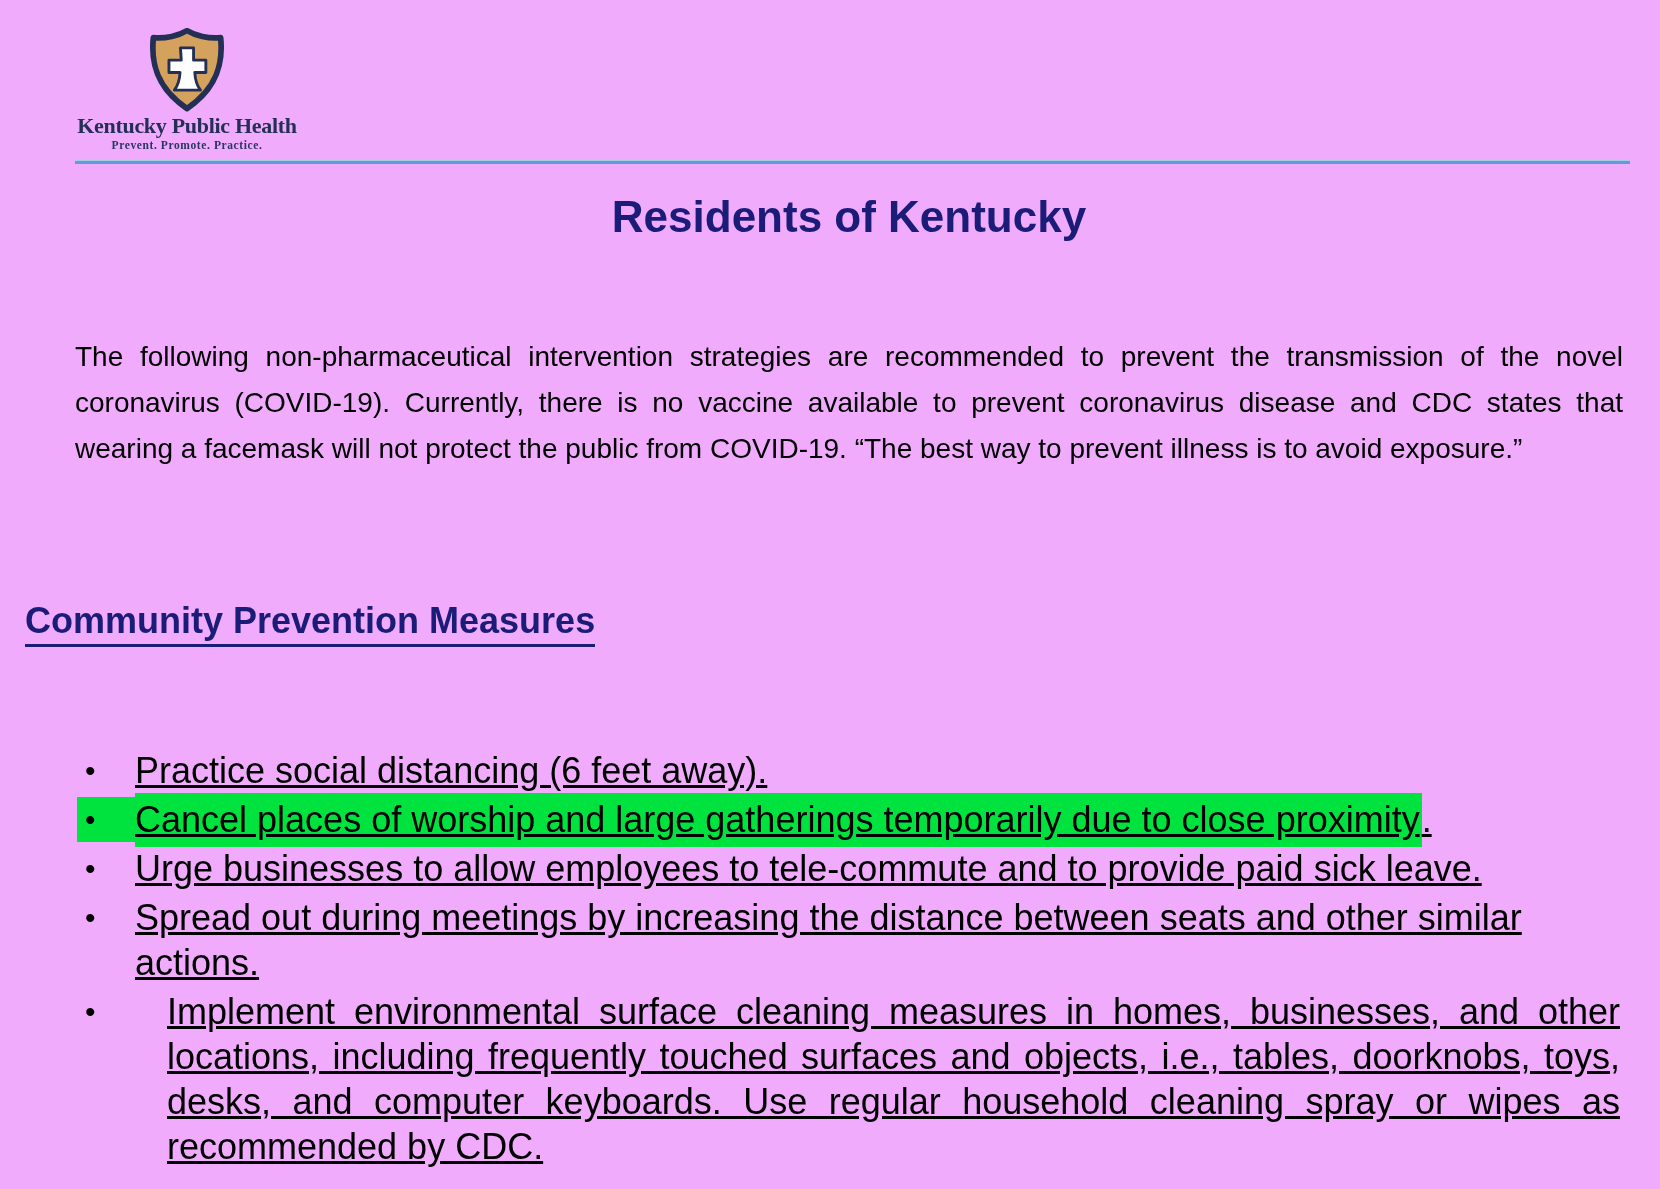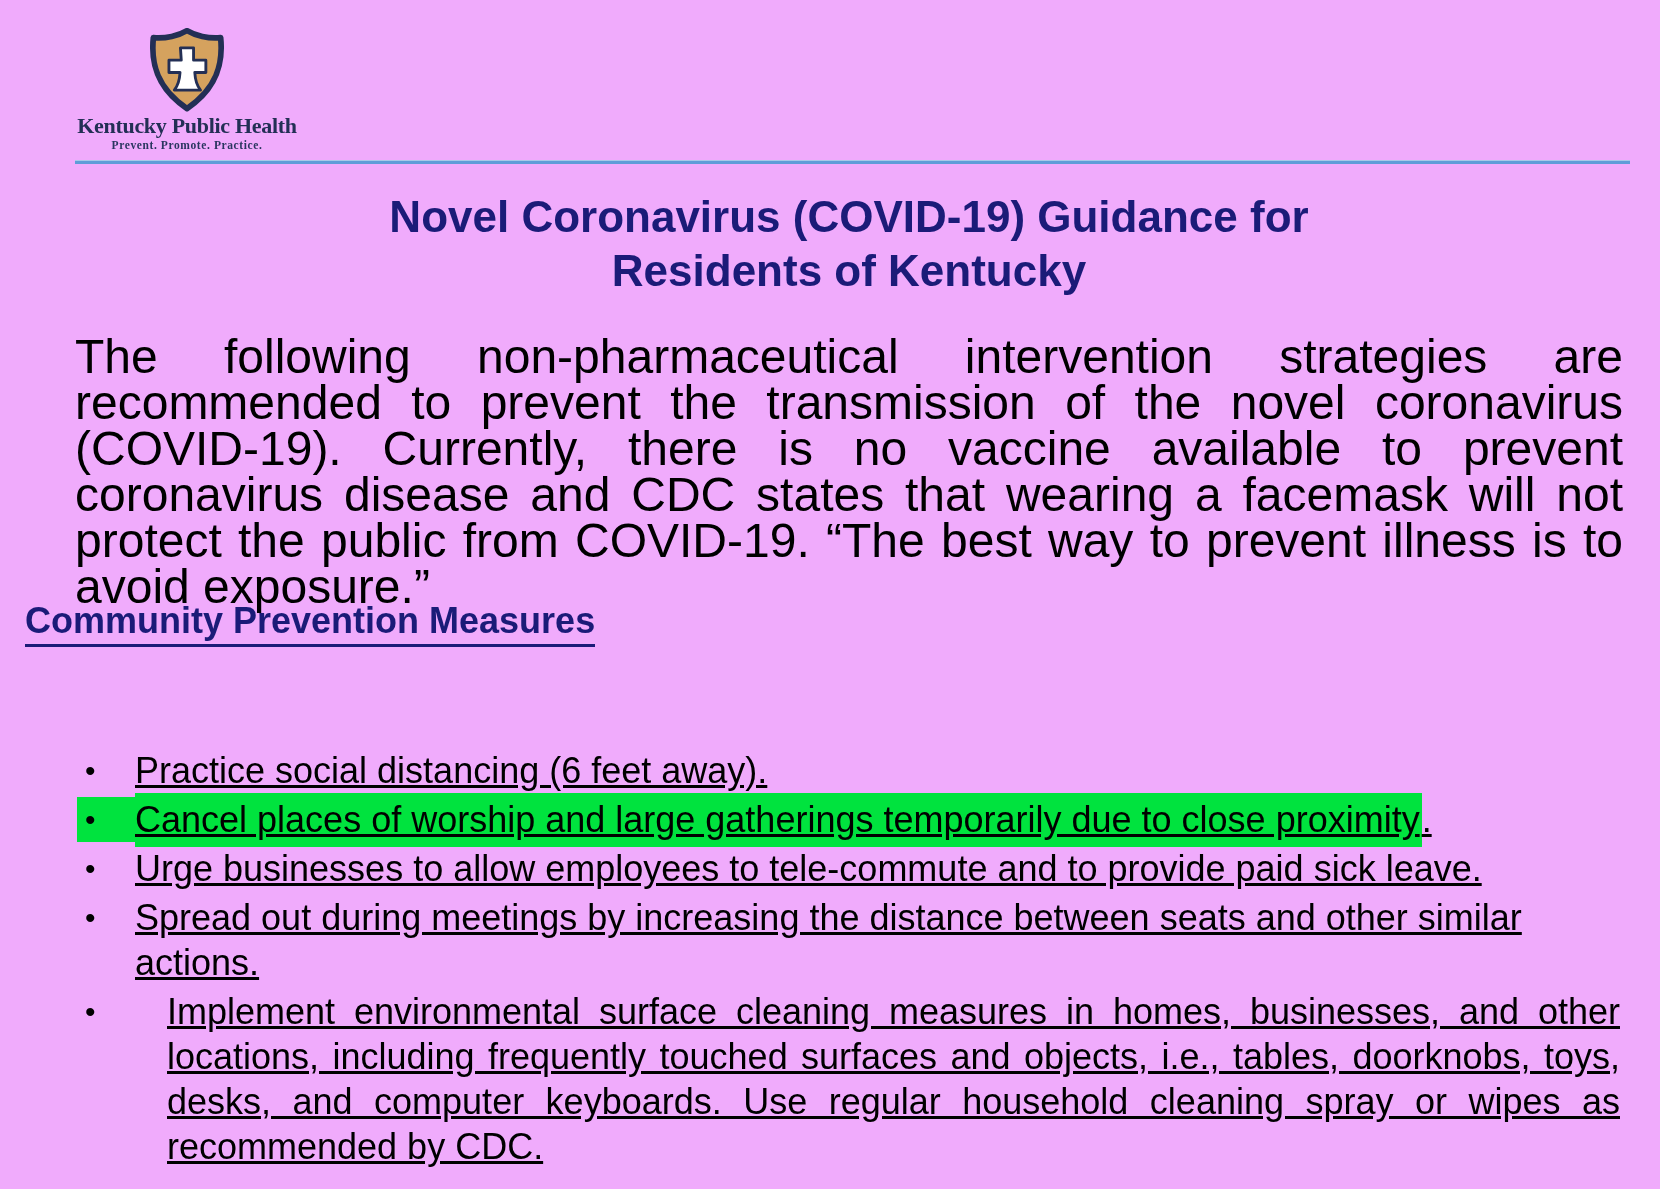--- a/index.html
+++ b/index.html
@@ -54,21 +54,21 @@
     font-size:44px;
     line-height:54px;
     color:#1b1b78;
   }
 
   
   .intro{
     position:absolute;
     left:75px; top:334px;
     width:1548px;
-    font-size:48px;
+    font-size:28px;
     line-height:46px;
     text-align:justify;
     color:#000000;
   }
 
   
   .heading{
     position:absolute;
     left:25px; top:599px;
     font-size:36px;
@@ -125,21 +125,20 @@
       <path d="M50 3 C 60 9, 76 13, 91 11.5 C 94.5 44, 86 74, 50 98 C 14 74, 5.5 44, 9 11.5 C 24 13, 40 9, 50 3 Z" fill="#d5a25e" stroke="#232f55" stroke-width="7" stroke-linejoin="round"></path>
       <path d="M42 24 h16 v15 h15 v15 h-13.5 c0.5 9 2.5 16 7 21.5 h-32 c4.5-5.5 6.5-12.5 7-21.5 h-13.5 v-15 h15 z" fill="#ffffff" stroke="#232f55" stroke-width="3.5" stroke-linejoin="round"></path>
     </svg>
     <div class="org-name">Kentucky Public Health</div>
     <div class="tagline">Prevent. Promote. Practice.</div>
   </div>
 
   <div class="rule"></div>
 
   <div class="title">
-    <div>Novel Coronavirus (COVID-19) Guidance for</div>
     <div>Residents of Kentucky</div>
   </div>
 
   <div class="intro">The following non-pharmaceutical intervention strategies are recommended to prevent the transmission of the novel coronavirus (COVID-19). Currently, there is no vaccine available to prevent coronavirus disease and CDC states that wearing a facemask will not protect the public from COVID-19. “The best way to prevent illness is to avoid exposure.”</div>
 
   <div class="heading">Community Prevention Measures</div>
 
 
   <div class="bullets">
 

